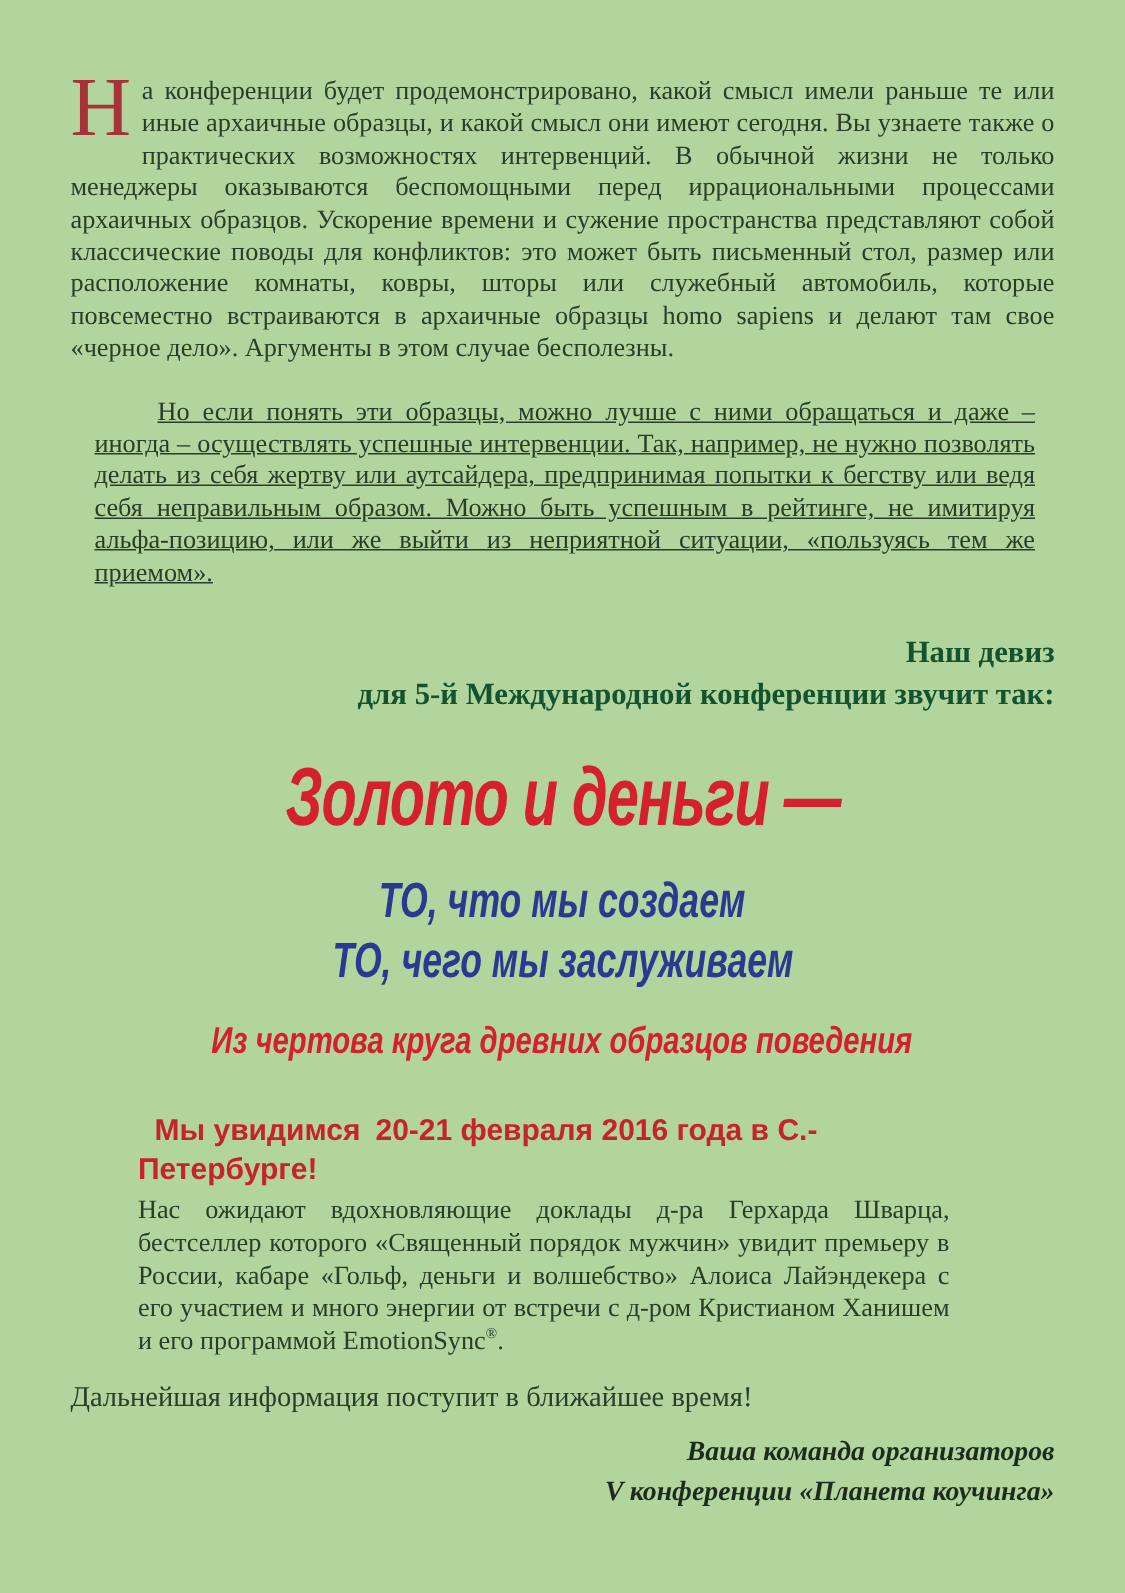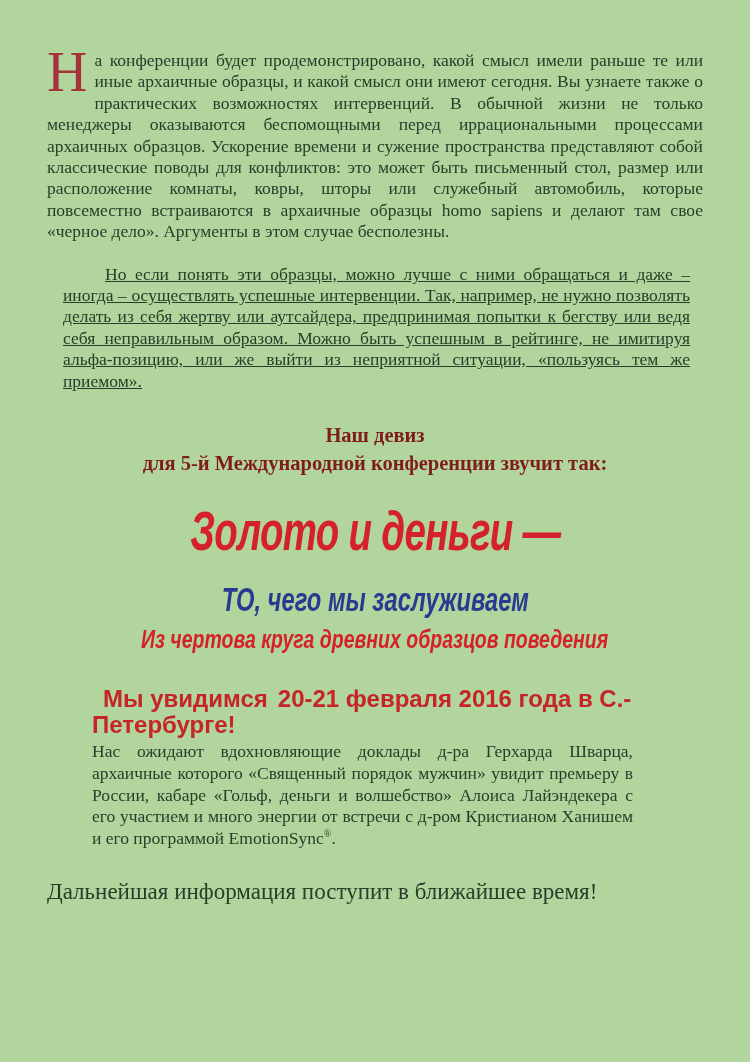--- a/index.html
+++ b/index.html
@@ -37,25 +37,25 @@
     font-size: 17.5px;
     line-height: 21.4px;
     text-align: justify;
     margin: 21px 13px 0 16px;
     text-indent: 42px;
     text-decoration: underline;
   }
   
   .motto {
     margin-top: 29px;
-    text-align: center;
+    text-align: right;
     font-weight: bold;
     font-size: 20.5px;
     line-height: 28px;
-    color: #7f1d1d;
+    color: #14532d;
   }
   
   .center-line { text-align: center; font-style: italic; }
   .cond {
     display: inline-block;
     transform-origin: center;
     white-space: nowrap;
     font-family: "Liberation Sans", sans-serif;
     font-weight: bold;
   }
@@ -67,53 +67,53 @@
     transform: scaleX(0.70);
     color: #d4212d;
   }
   .subtitle { margin-top: 20px; }
   .subtitle .cond {
     font-size: 33px;
     line-height: 40px;
     transform: scaleX(0.72);
     color: #2b3990;
   }
-  .tagline { margin-top: 4px; }
+  .tagline { margin-top: 19px; }
   .tagline .cond {
     font-size: 25px;
     line-height: 30px;
     transform: scaleX(0.78);
     color: #d4212d;
   }
   
   .announce-block { margin: 32px 70px 0 45px; }
   .announce-lead {
     font-family: "Liberation Sans", sans-serif;
     font-weight: bold;
     color: #c5242a;
-    font-size: 24px;
+    font-size: 20px;
     line-height: 26px;
     text-indent: 11px;
   }
   .announce-lead .lead-label { margin-right: 10px; }
   .announce-details {
     font-size: 17.5px;
     line-height: 21.8px;
     text-align: justify;
     margin: 3px 0 0 0;
   }
   .tm {
     font-size: 10px;
     vertical-align: super;
     line-height: 0;
   }
   
   .closing {
-    margin-top: 31px;
-    font-size: 23px;
+    margin-top: 16px;
+    font-size: 19px;
     line-height: 22px;
   }
   .signature {
     margin-top: 12px;
     text-align: right;
     font-weight: bold;
     font-style: italic;
     font-size: 18.5px;
     line-height: 27px;
     color: #1c2b1d;
@@ -133,34 +133,41 @@
       <div>Наш девиз</div>
       <div>для 5-й Международной конференции звучит так:</div>
     </div>
 
     <div class="center-line title-line">
       <span class="cond">Золото и деньги —</span>
     </div>
 
     <div class="subtitle">
       <div class="center-line">
+        <span class="cond">ТО, что мы создаем</span>
+      </div>
+      <div class="center-line">
         <span class="cond">ТО, чего мы заслуживаем</span>
       </div>
     </div>
 
     <div class="tagline">
       <div class="center-line">
         <span class="cond">Из чертова круга древних образцов поведения</span>
       </div>
     </div>
 
     <div class="announce-block">
       <div class="announce-lead">
         <span class="lead-label">Мы увидимся</span><span>20-21 февраля 2016 года в С.-Петербурге!</span>
       </div>
-      <p class="announce-details"><span>Нас ожидают вдохновляющие доклады д-ра Герхарда Шварца, архаичные которого «Священный порядок мужчин» увидит премьеру в России, кабаре «Гольф, деньги и волшебство» Алоиса Лайэндекера с его участием и много энергии от встречи с д-ром Кристианом Ханишем и его программой EmotionSync</span><span class="tm">®</span><span>.</span></p>
+      <p class="announce-details"><span>Нас ожидают вдохновляющие доклады д-ра Герхарда Шварца, бестселлер которого «Священный порядок мужчин» увидит премьеру в России, кабаре «Гольф, деньги и волшебство» Алоиса Лайэндекера с его участием и много энергии от встречи с д-ром Кристианом Ханишем и его программой EmotionSync</span><span class="tm">®</span><span>.</span></p>
     </div>
 
     <div class="closing">Дальнейшая информация поступит в ближайшее время!</div>
 
+    <div class="signature">
+      <div>Ваша команда организаторов</div>
+      <div>V конференции «Планета коучинга»</div>
+    </div>
 
   </div>
 </div>
 
 </body></html>

